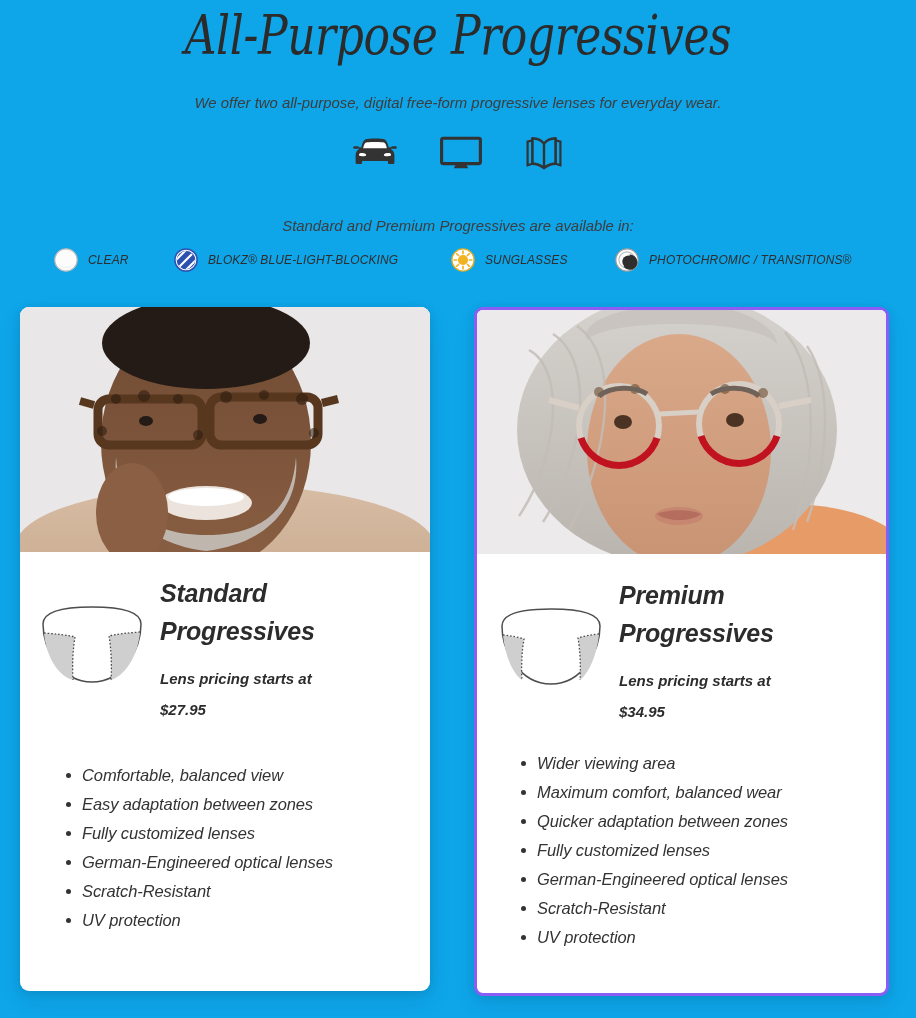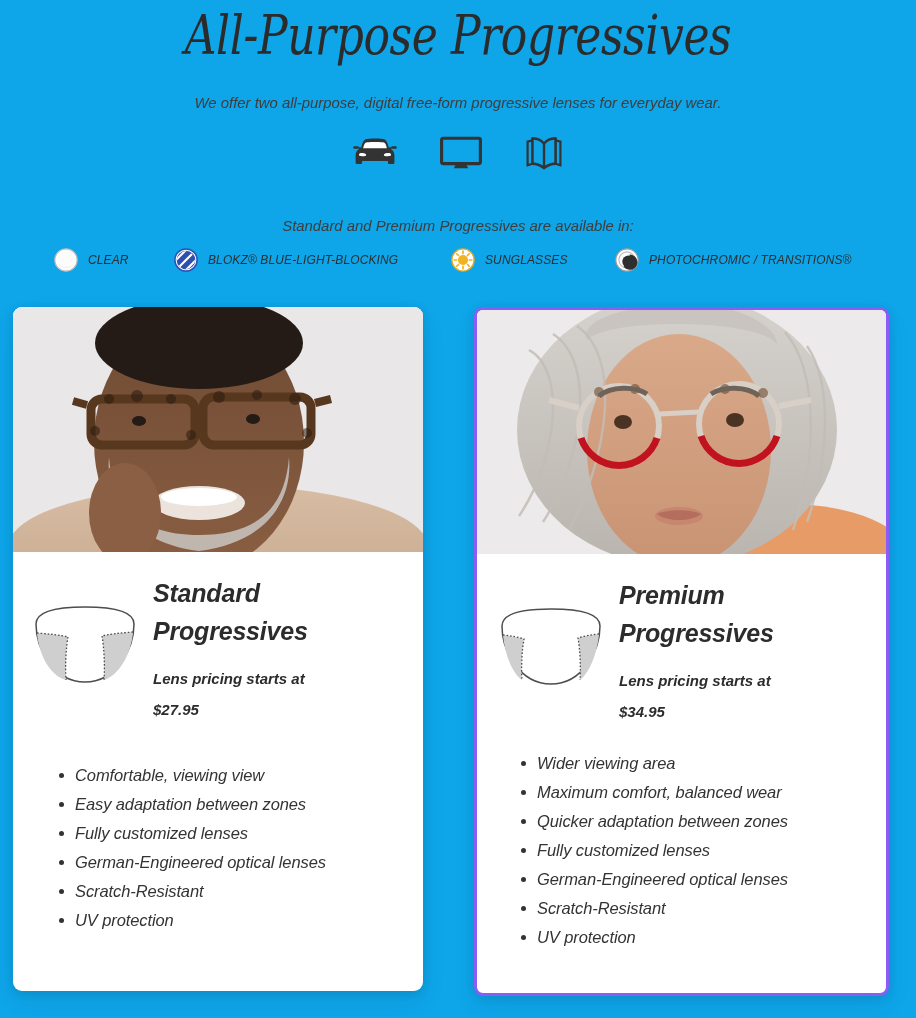--- a/index.html
+++ b/index.html
@@ -111,21 +111,21 @@
   .card {
     position: absolute;
     top: 307px;
     width: 410px;
     height: 684px;
     background: #ffffff;
     border-radius: 9px;
     overflow: hidden;
   }
   .card-standard {
-    left: 13px;
+    left: 20px;
     box-shadow: 0 2px 10px rgba(0,0,0,0.11), 0 10px 26px rgba(0,0,0,0.07);
   }
   .card-premium {
     left: 474px;
     width: 415px;
     height: 689px;
     border: 3px solid #8b5cf6;
     box-shadow: 0 2px 10px rgba(0,0,0,0.10), 0 10px 26px rgba(0,0,0,0.06);
   }
 
@@ -382,21 +382,21 @@
         <div class="head-text">
           <div class="card-title">Standard Progressives</div>
           <div class="price-line">
             <span>Lens pricing starts at</span><br>
             <span>$27.95</span>
           </div>
         </div>
       </div>
 
       <ul class="feat-list">
-        <li>Comfortable, viewing view</li>
+        <li>Comfortable, balanced view</li>
         <li>Easy adaptation between zones</li>
         <li>Fully customized lenses</li>
         <li>German-Engineered optical lenses</li>
         <li>Scratch-Resistant</li>
         <li>UV protection</li>
       </ul>
     </div>
   </div>
 
   <div class="card card-premium">

